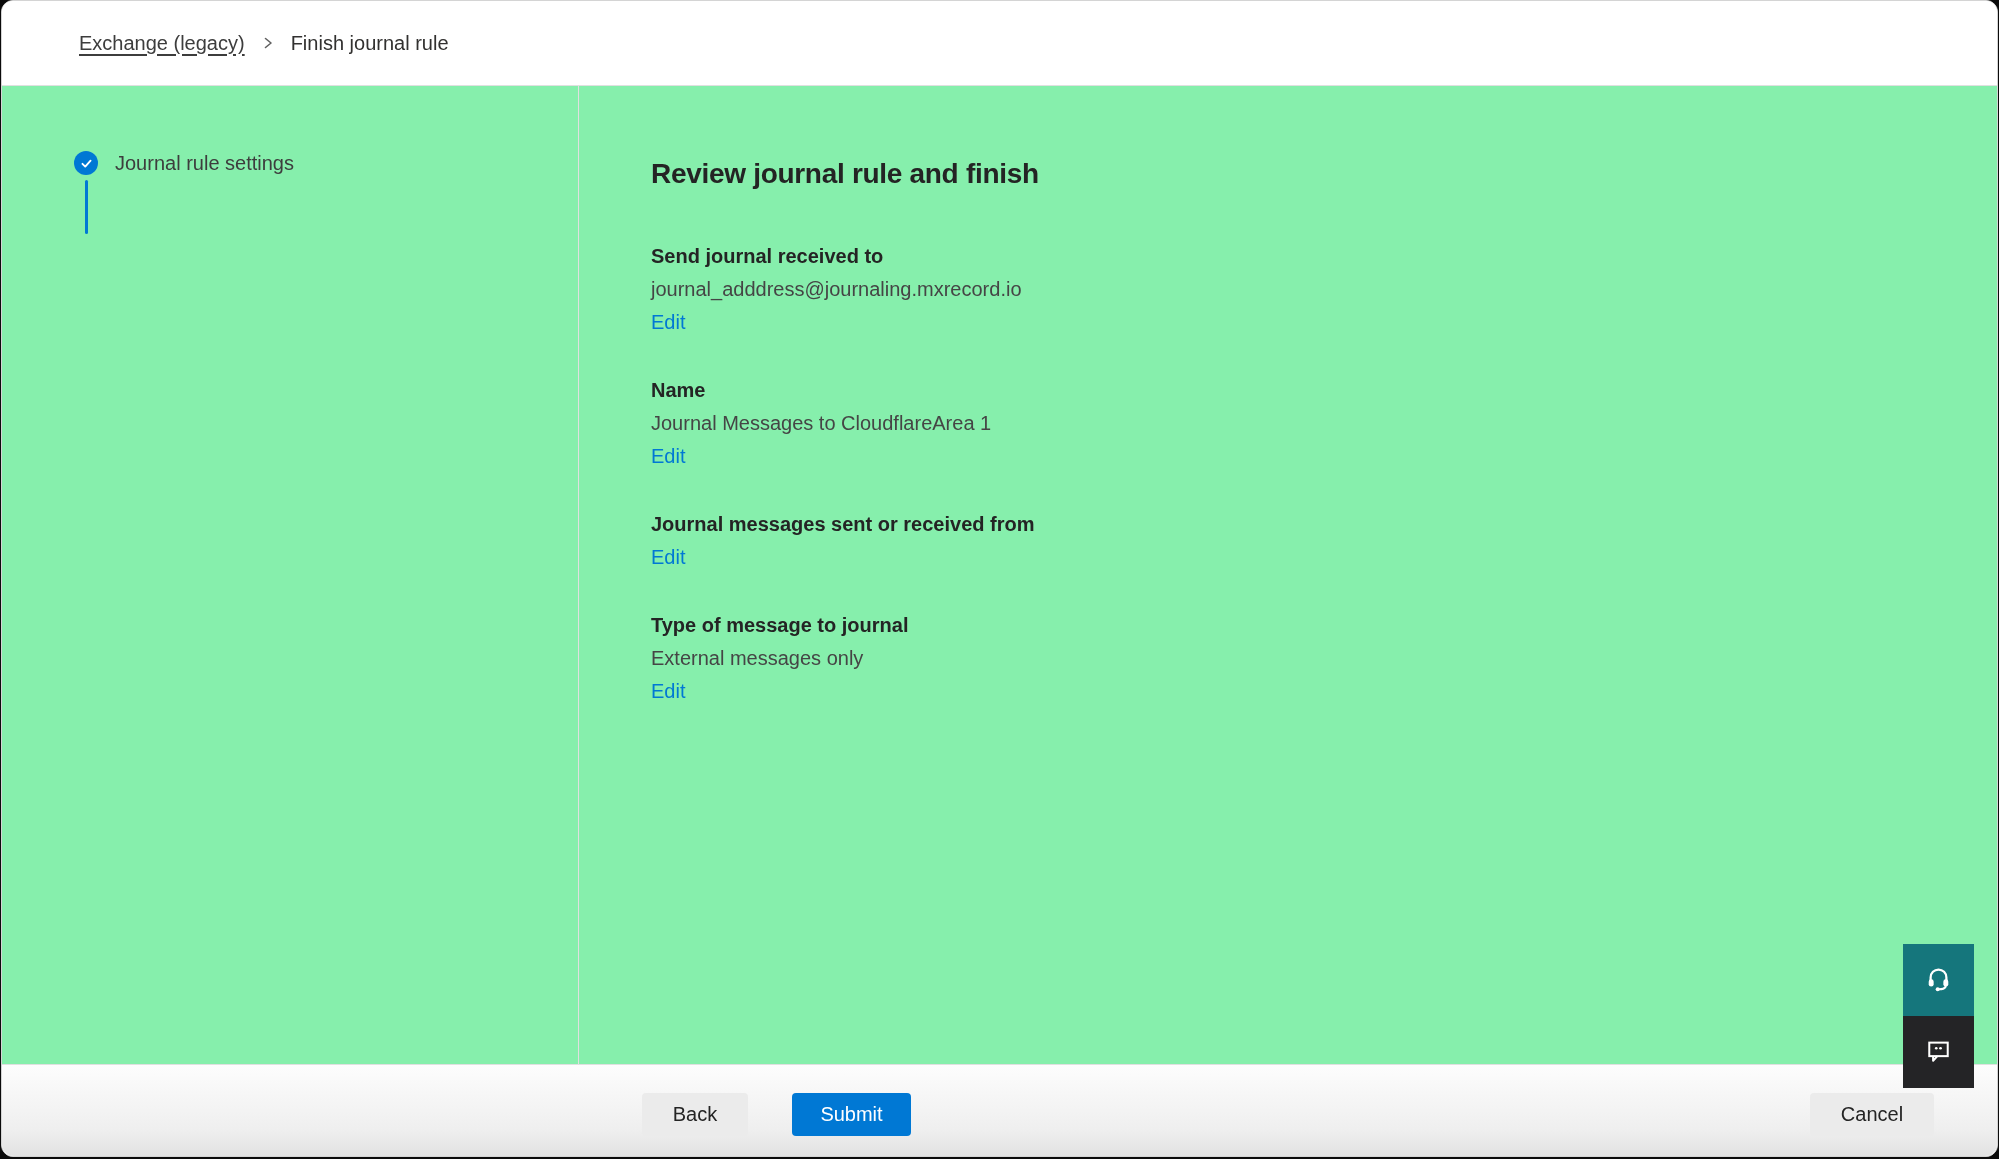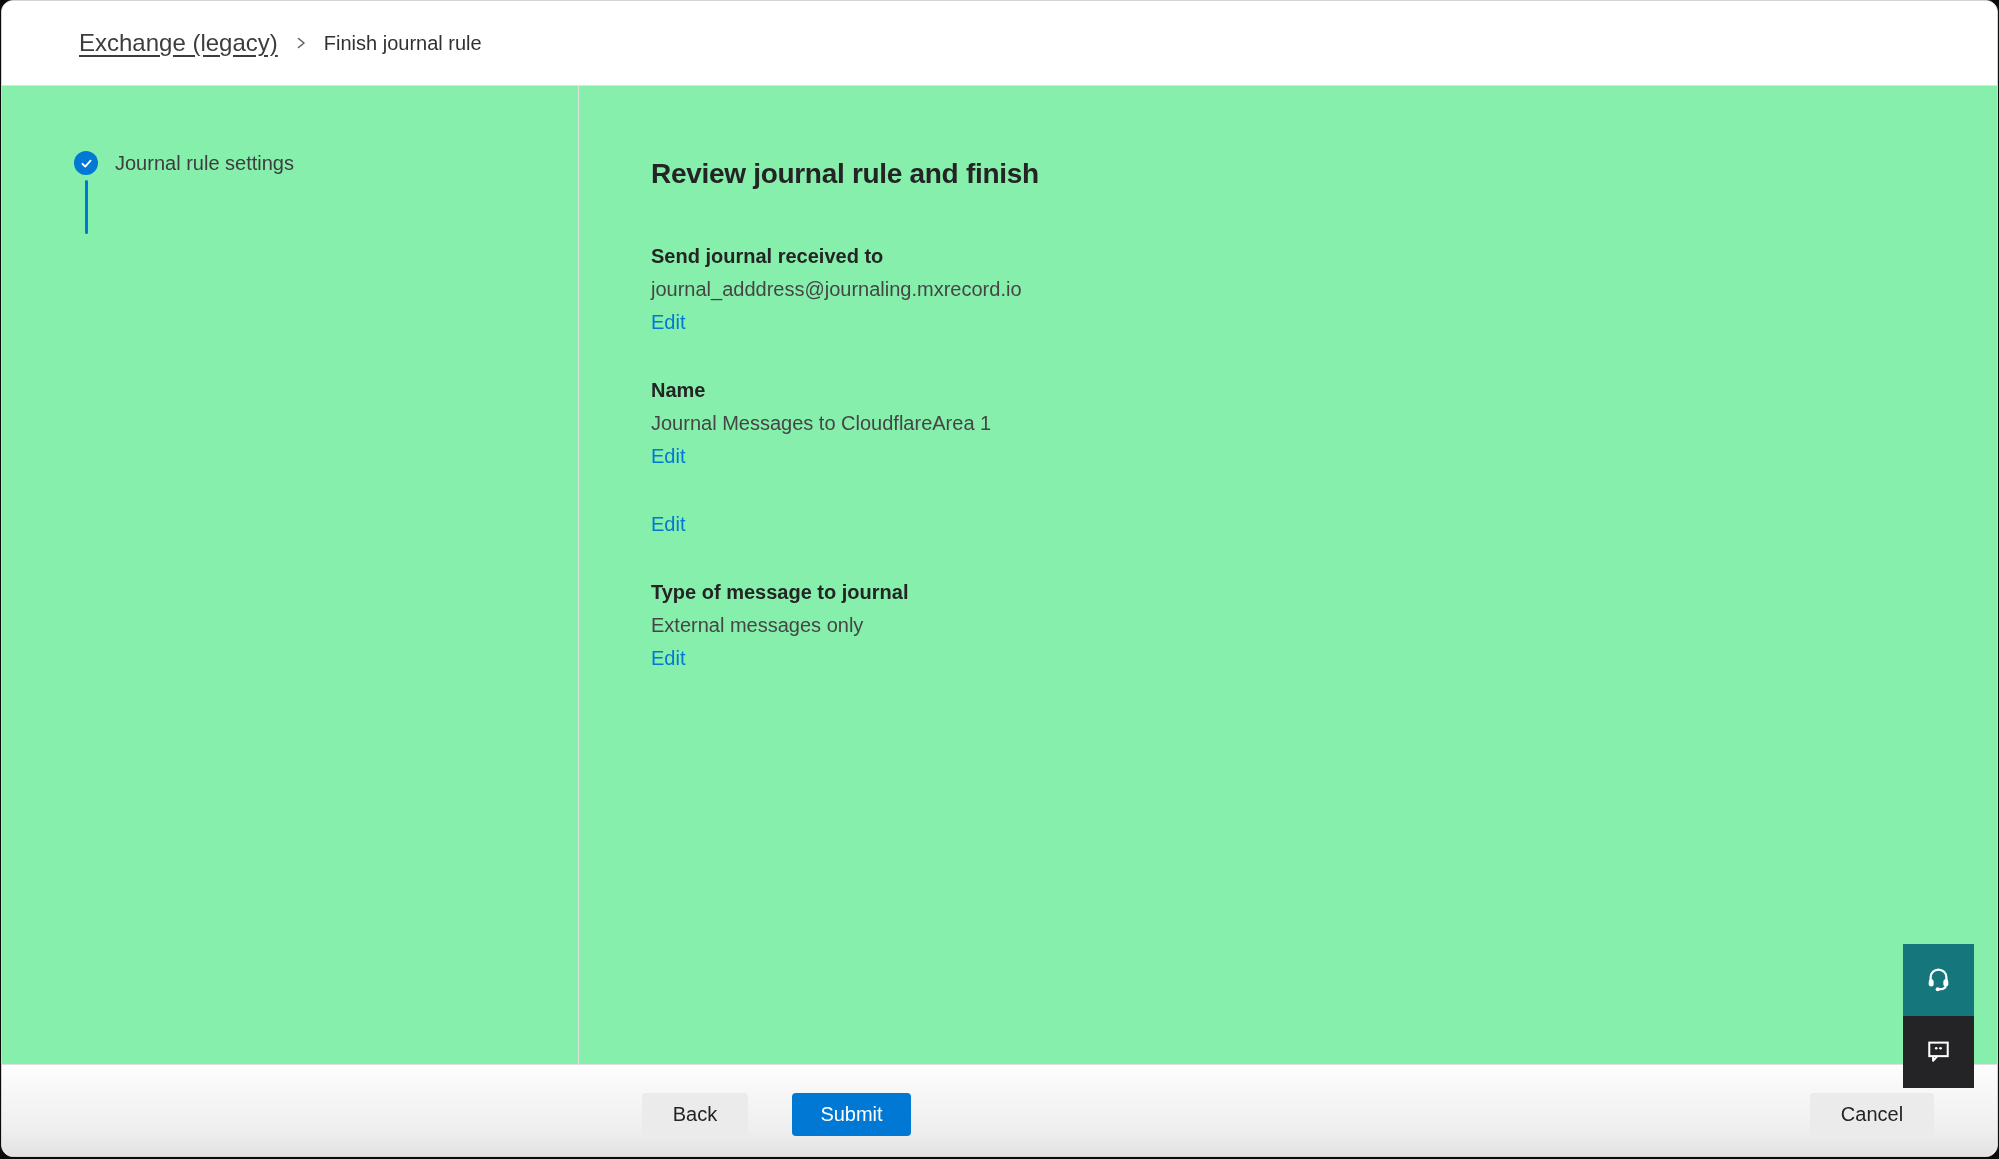--- a/index.html
+++ b/index.html
@@ -7,21 +7,21 @@
     position:relative;width:1997px;height:1157px;margin:0 auto;
     background:#ffffff;border:1px solid #d4d4d4;border-radius:12px;overflow:hidden;
     box-sizing:border-box;
   }
   
   .topbar{
     position:absolute;top:0;left:0;right:0;height:85px;
     display:flex;align-items:center;padding-left:77px;
     border-bottom:1px solid #e0e0e0;background:#fff;box-sizing:border-box;
   }
-  .crumb-link{font-size:24px;color:#3d3d3d;text-decoration:underline;text-underline-offset:4px;cursor:pointer;}
+  .crumb-link{font-size:20px;color:#3d3d3d;text-decoration:underline;text-underline-offset:4px;cursor:pointer;}
   .crumb-sep{display:inline-flex;margin:0 16px;align-items:center;}
   .crumb-current{font-size:20px;color:#323130;}
   
   .content{position:absolute;top:85px;left:0;right:0;bottom:92px;display:flex;background:#86efac;}
   .steps-panel{width:577px;box-sizing:border-box;border-right:1px solid #e0e0e0;padding:65px 0 0 72px;flex:none;}
   .step{display:flex;align-items:center;gap:17px;cursor:pointer;}
   .step-circle{width:24px;height:24px;border-radius:50%;background:#0078d4;flex:none;display:flex;align-items:center;justify-content:center;}
   .step-label{font-size:20px;color:#3d3d3d;line-height:24px;}
   .step-label.current{font-weight:700;color:#242424;}
   .step-connector{width:3px;height:54px;background:#0078d4;margin:5px 0 5px 10.5px;border-radius:2px;}
@@ -94,20 +94,21 @@
         <a class="edit-link">Edit</a>
       </div>
 
       <div class="section">
         <div class="label">Name</div>
         <div class="value">Journal Messages to CloudflareArea 1</div>
         <a class="edit-link">Edit</a>
       </div>
 
       <div class="section">
+        <div class="label">Journal messages sent or received from</div>
         
         <a class="edit-link">Edit</a>
       </div>
 
       <div class="section">
         <div class="label">Type of message to journal</div>
         <div class="value">External messages only</div>
         <a class="edit-link">Edit</a>
       </div>
     </main>

